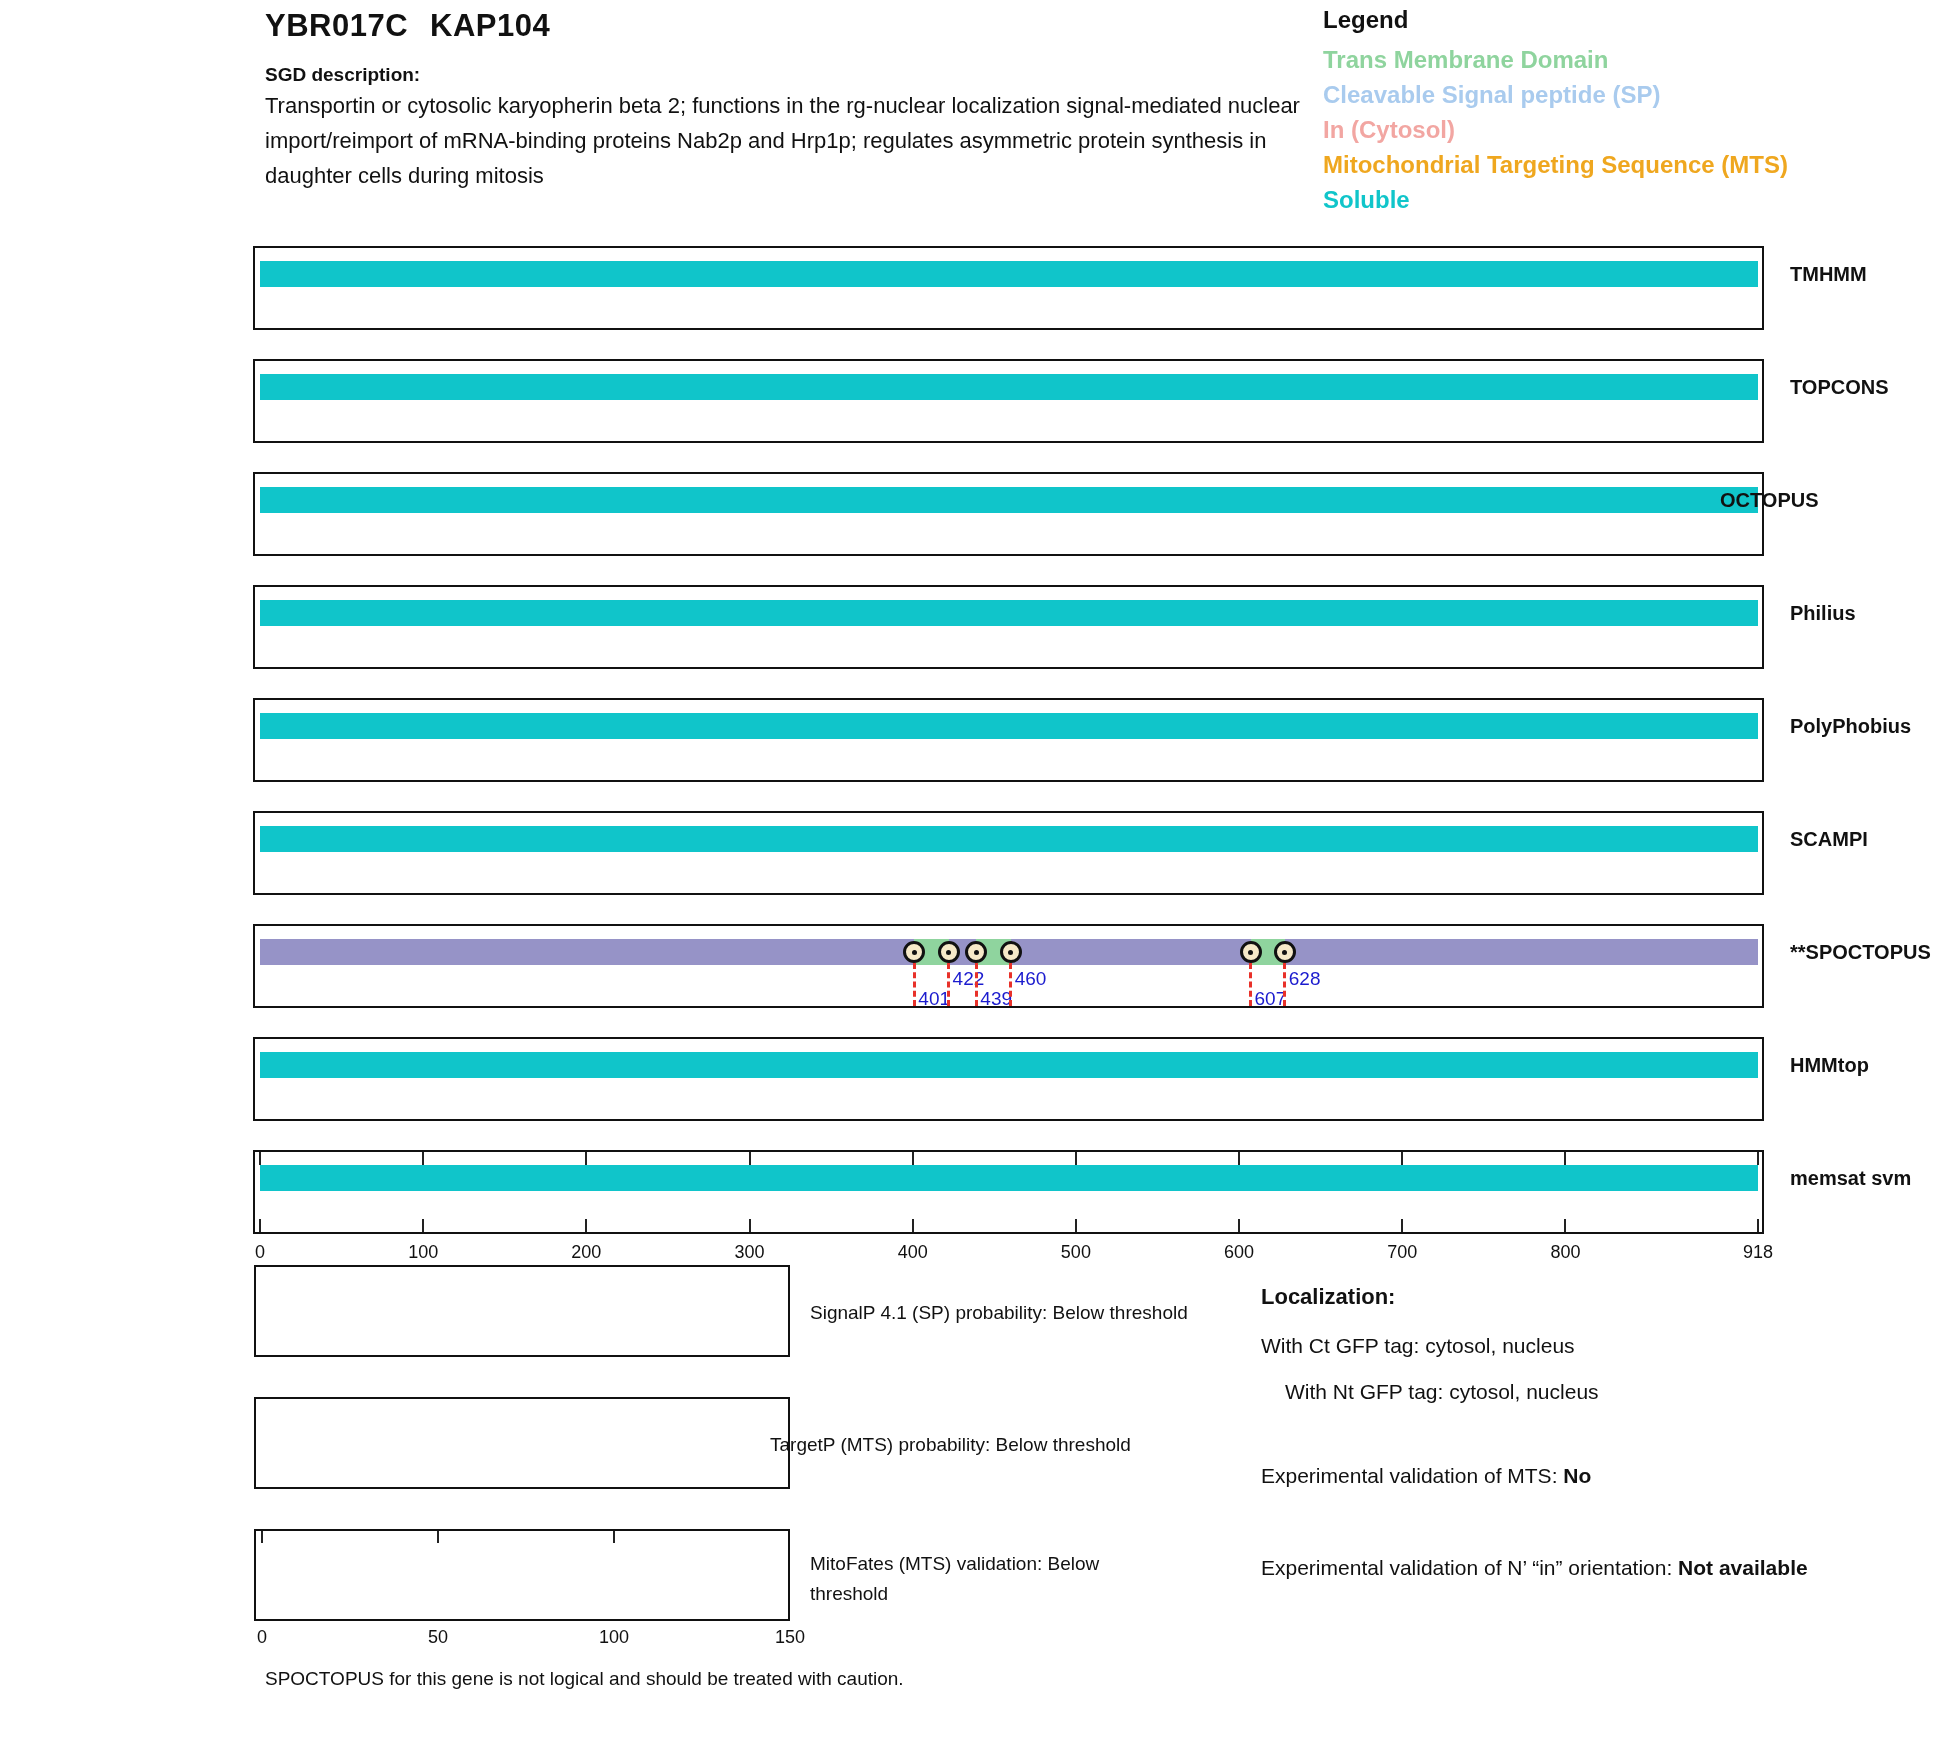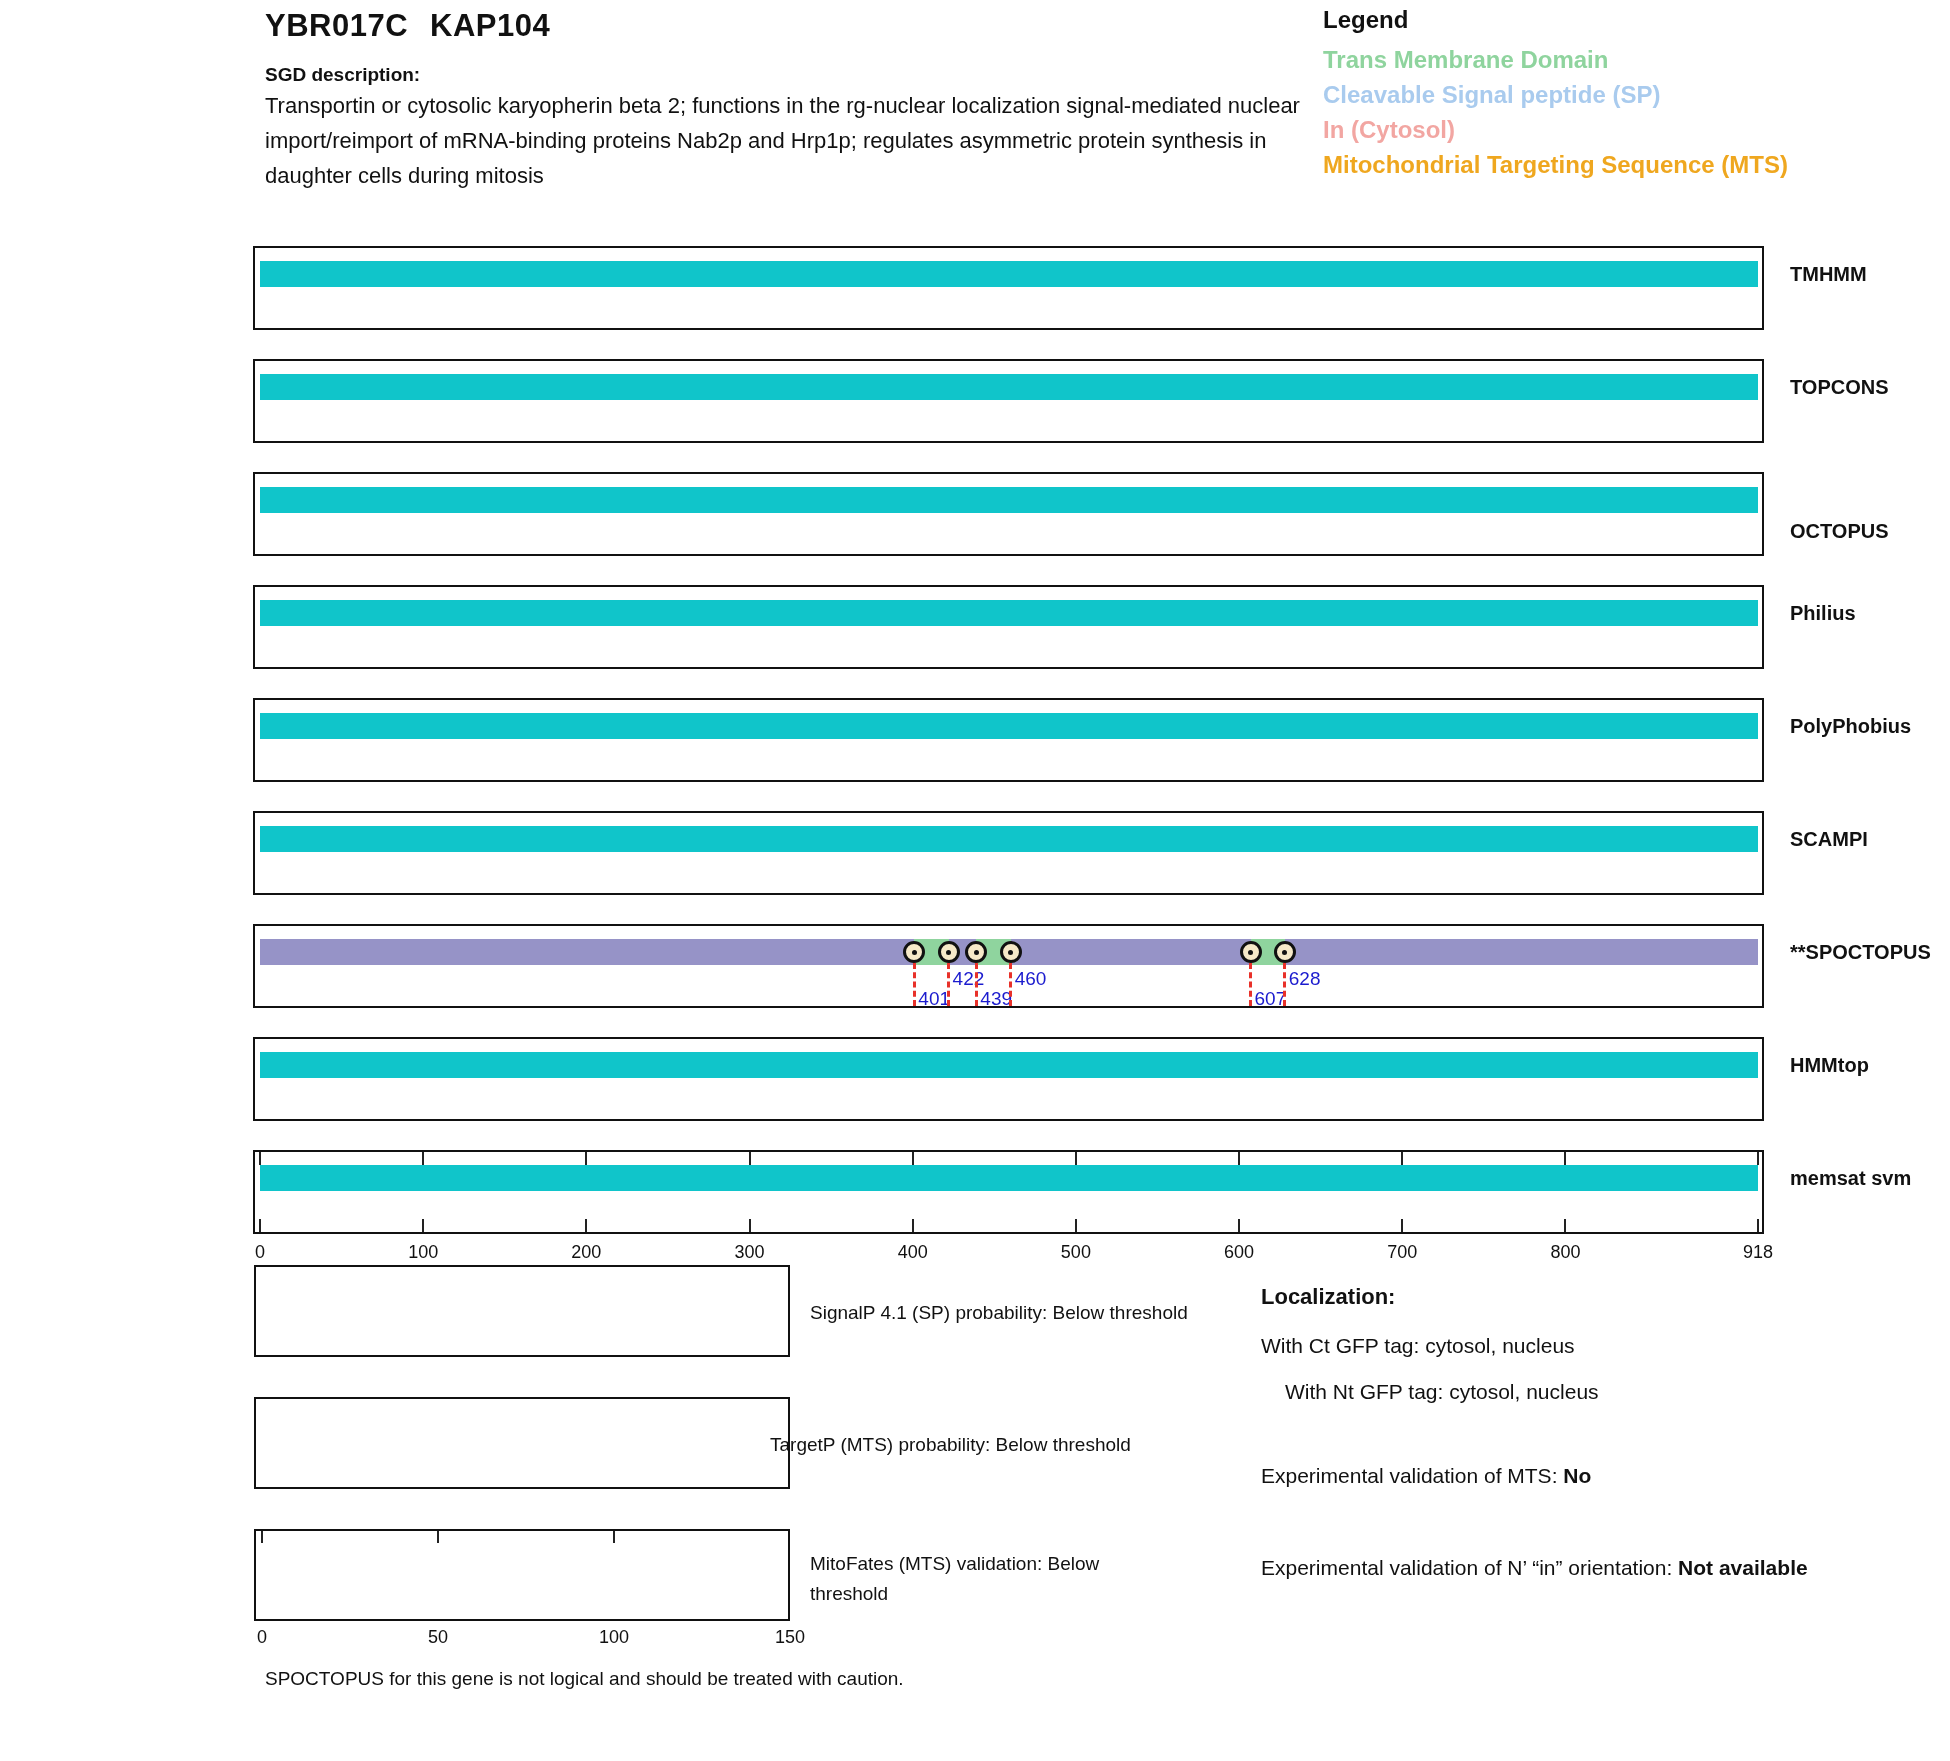--- a/index.html
+++ b/index.html
@@ -51,20 +51,21 @@
     <div>import/reimport of mRNA-binding proteins Nab2p and Hrp1p; regulates asymmetric protein synthesis in</div>
     <div>daughter cells during mitosis</div>
   </div>
 
   <div class="abs legend-title">Legend</div>
   <div class="abs legend-items" id="legend-items">
       <div class="legend-item" style="color: rgb(143, 212, 158);">Trans Membrane Domain</div>
       <div class="legend-item" style="color: rgb(169, 203, 238);">Cleavable Signal peptide (SP)</div>
       <div class="legend-item" style="color: rgb(242, 166, 162);">In (Cytosol)</div>
       <div class="legend-item" style="color: rgb(239, 167, 31);">Mitochondrial Targeting Sequence (MTS)</div>
+      <div class="legend-item" style="color: rgb(16, 197, 202);">Soluble</div>
     </div>
 
   <div id="tracks"></div>
 
   <div class="abs loc loc-title" style="top:1284px;">Localization:</div>
   <div class="abs loc" style="top:1334px;">With Ct GFP tag: cytosol, nucleus</div>
   <div class="abs loc" style="top:1380px;margin-left:24px;">With Nt GFP tag: cytosol, nucleus</div>
   <div class="abs loc" style="top:1464px;">
     <span>Experimental validation of MTS: </span><b>No</b>
   </div>
@@ -77,21 +78,21 @@
   </div>
 
 <div class="abs track-box" style="left: 253px; top: 246px; width: 1511px; height: 84px;"></div>
     <div class="abs bar-seg" style="left: 260px; top: 261px; width: 1498px; height: 26px; background: rgb(16, 197, 202);"></div>
     <div class="abs track-label" style="left: 1790px; top: 263px;">TMHMM</div>
     <div class="abs track-box" style="left: 253px; top: 359px; width: 1511px; height: 84px;"></div>
     <div class="abs bar-seg" style="left: 260px; top: 374px; width: 1498px; height: 26px; background: rgb(16, 197, 202);"></div>
     <div class="abs track-label" style="left: 1790px; top: 376px;">TOPCONS</div>
     <div class="abs track-box" style="left: 253px; top: 472px; width: 1511px; height: 84px;"></div>
     <div class="abs bar-seg" style="left: 260px; top: 487px; width: 1498px; height: 26px; background: rgb(16, 197, 202);"></div>
-    <div class="abs track-label" style="left: 1790px; top: 489px; margin-top: 31px;">OCTOPUS</div>
+    <div class="abs track-label" style="left: 1720px; top: 489px;">OCTOPUS</div>
     <div class="abs track-box" style="left: 253px; top: 585px; width: 1511px; height: 84px;"></div>
     <div class="abs bar-seg" style="left: 260px; top: 600px; width: 1498px; height: 26px; background: rgb(16, 197, 202);"></div>
     <div class="abs track-label" style="left: 1790px; top: 602px;">Philius</div>
     <div class="abs track-box" style="left: 253px; top: 698px; width: 1511px; height: 84px;"></div>
     <div class="abs bar-seg" style="left: 260px; top: 713px; width: 1498px; height: 26px; background: rgb(16, 197, 202);"></div>
     <div class="abs track-label" style="left: 1790px; top: 715px;">PolyPhobius</div>
     <div class="abs track-box" style="left: 253px; top: 811px; width: 1511px; height: 84px;"></div>
     <div class="abs bar-seg" style="left: 260px; top: 826px; width: 1498px; height: 26px; background: rgb(16, 197, 202);"></div>
     <div class="abs track-label" style="left: 1790px; top: 828px;">SCAMPI</div>
     <div class="abs track-box" style="left: 253px; top: 924px; width: 1511px; height: 84px;"></div>

